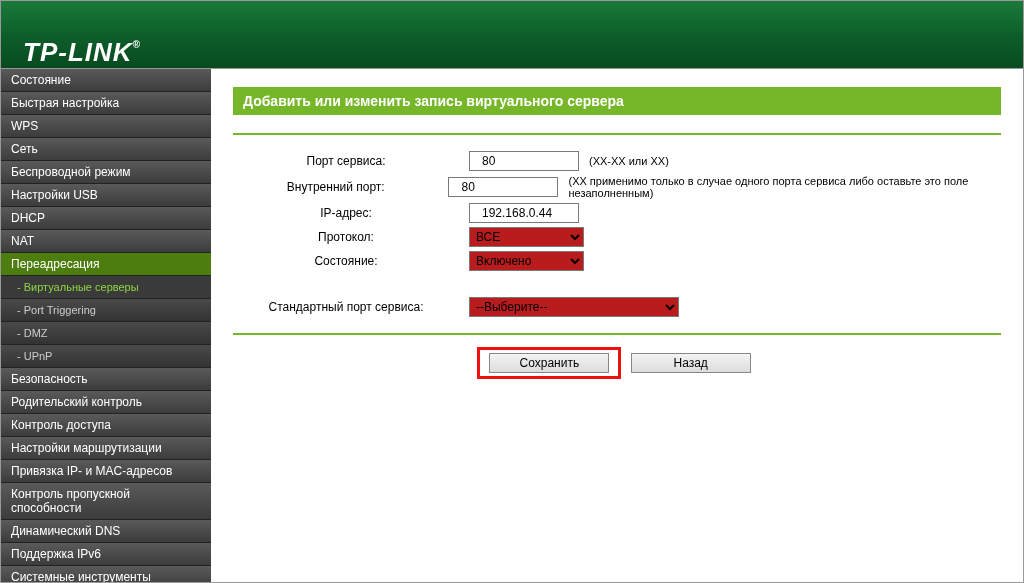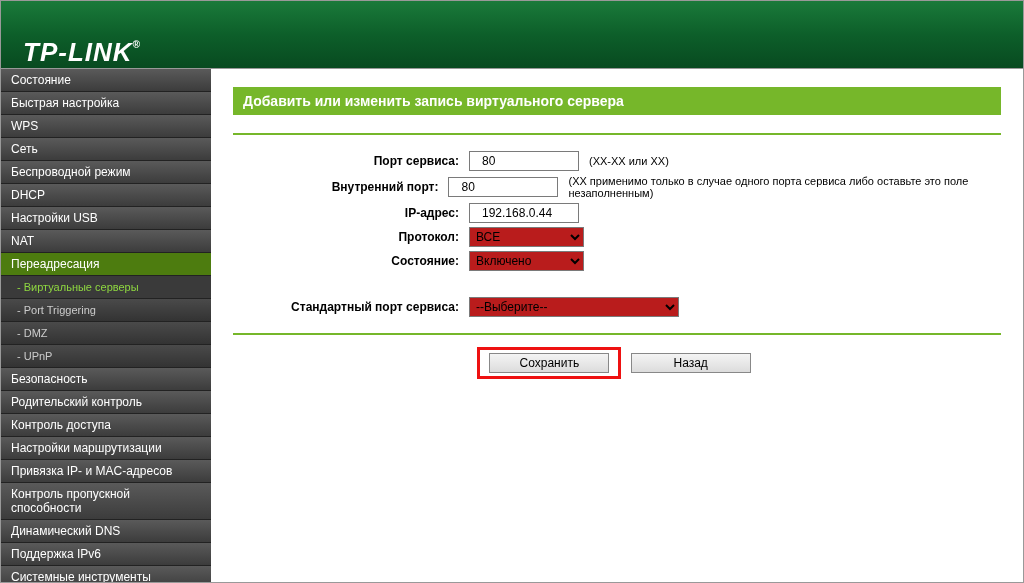--- a/index.html
+++ b/index.html
@@ -11,21 +11,21 @@
   .sidebar { width: 210px; background: #fff; }
   .nav-item { display: block; background: linear-gradient(to bottom, #5a5a5a, #3c3c3c); color: #fff; padding: 4px 10px; font-size: 12px; border-bottom: 1px solid #222; cursor: pointer; line-height: 14px; }
   .nav-item.active { background: #4d7c0f; color: #fff; }
   .nav-sub { display: block; background: linear-gradient(to bottom, #4a4a4a, #333); color: #ccc; padding: 4px 16px; font-size: 11px; border-bottom: 1px solid #222; cursor: pointer; line-height: 14px; }
   .nav-sub.active { background: #3a3a3a; color: #8ed640; }
   .content { flex: 1; padding: 18px 22px; overflow: auto; }
   .panel { }
   .panel-title { background: #76b72a; color: #fff; padding: 6px 10px; font-size: 14px; font-weight: bold; }
   .panel-body { border-top: 2px solid #76b72a; margin-top: 18px; padding-top: 12px; }
   .form-row { display: flex; align-items: center; margin: 4px 0; }
-  .form-label { width: 236px; text-align: right; padding-right: 10px; font-size: 12px; color: #000; font-weight: bold; }
+  .form-label { width: 236px; text-align: center; padding-right: 10px; font-size: 12px; color: #000; font-weight: normal; }
   .form-field { display: flex; align-items: center; }
   .form-field input[type=text] { width: 110px; padding: 2px 12px; font-size: 12px; border: 1px solid #7a7a7a; height: 20px; }
   .form-field select { padding: 1px 2px; font-size: 12px; border: 1px solid #7a7a7a; height: 20px; background: #b91c1c; }
   .sel-short { width: 115px; }
   .sel-long { width: 210px; }
   .hint { font-size: 11px; color: #000; margin-left: 10px; }
   .section-gap { height: 18px; }
   .divider { border-top: 2px solid #76b72a; margin: 16px 0 12px 0; }
   .buttons { text-align: center; margin-top: 6px; }
   .btn { display: inline-block; width: 120px; padding: 2px 11px; font-size: 12px; background: linear-gradient(#f4f4f4,#dcdcdc); border: 1px solid #888; cursor: pointer; margin: 0 6px; }
@@ -38,22 +38,22 @@
   <div class="logo"><span>TP-LINK</span><sup>®</sup></div>
 </div>
 
 <div class="layout">
   <div class="sidebar" id="sidebar">
       <div class="nav-item">Состояние</div>
       <div class="nav-item">Быстрая настройка</div>
       <div class="nav-item">WPS</div>
       <div class="nav-item">Сеть</div>
       <div class="nav-item">Беспроводной режим</div>
+      <div class="nav-item">Настройки USB</div>
       <div class="nav-item">DHCP</div>
-      <div class="nav-item">Настройки USB</div>
       <div class="nav-item">NAT</div>
       <div class="nav-item active">Переадресация</div>
       <div class="nav-sub active">- Виртуальные серверы</div>
       <div class="nav-sub">- Port Triggering</div>
       <div class="nav-sub">- DMZ</div>
       <div class="nav-sub">- UPnP</div>
       <div class="nav-item">Безопасность</div>
       <div class="nav-item">Родительский контроль</div>
       <div class="nav-item">Контроль доступа</div>
       <div class="nav-item">Настройки маршрутизации</div>

